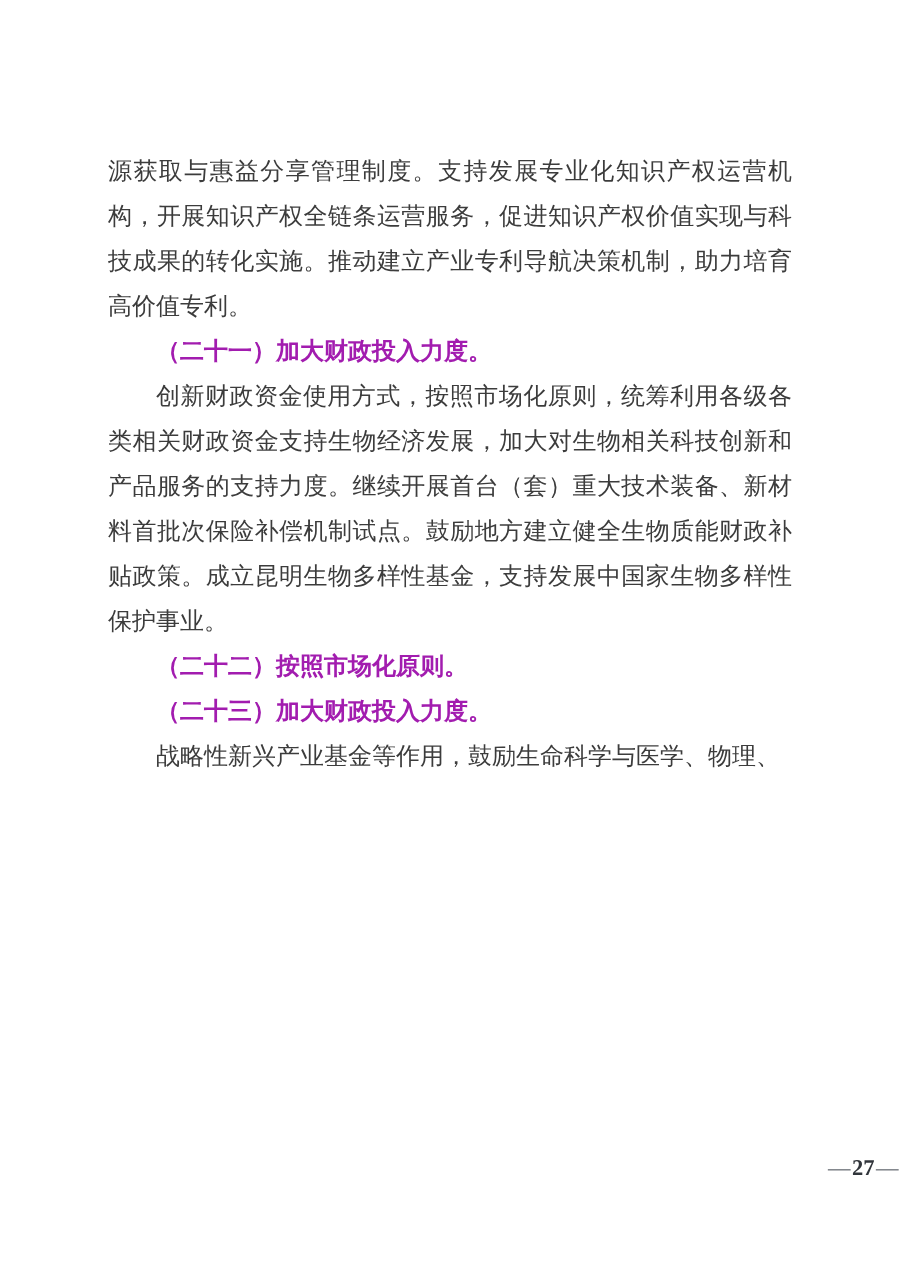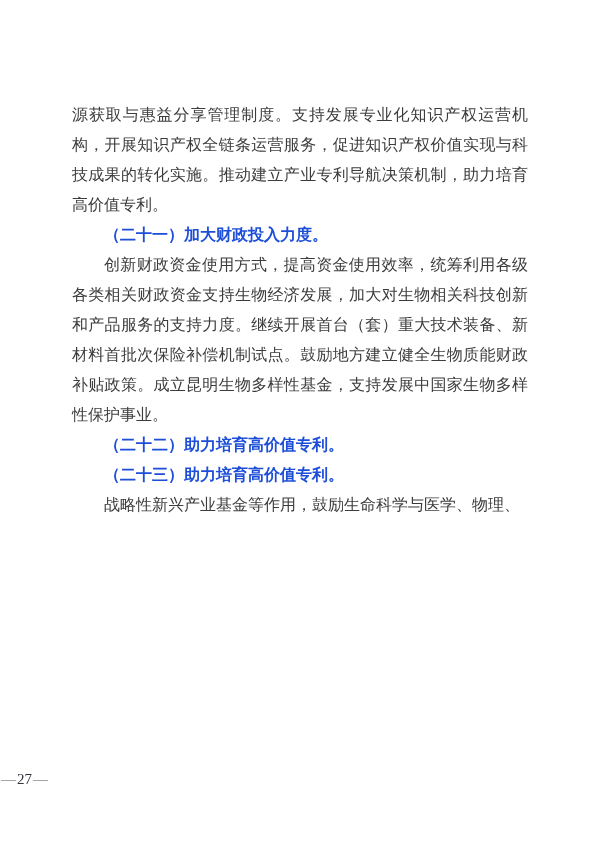--- a/index.html
+++ b/index.html
@@ -32,43 +32,44 @@
     color: #3c3c3c;
     text-align: justify;
     text-justify: inter-character;
     word-break: break-all;
   }
   .text-block p.indent {
     text-indent: 32px;
   }
   .text-block p.heading {
     font-weight: bold;
-    color: #1d4ed8;
+    color: #a21caf;
   }
   .page-footer {
     position: absolute;
     left: 0;
     top: 768px;
     width: 600px;
-    text-align: left;
+    text-align: right;
     font-size: 15px;
     line-height: 22px;
     color: #31353b;
+    font-weight: bold;
   }
   .page-footer .dash {
     color: #84888e;
     padding: 0 1px;
   }
 </style>
 </head>
 <body>
 
 <div class="page">
   <div class="text-block" id="text-block">
       <p class="body">源获取与惠益分享管理制度。支持发展专业化知识产权运营机构，开展知识产权全链条运营服务，促进知识产权价值实现与科技成果的转化实施。推动建立产业专利导航决策机制，助力培育高价值专利。</p>
       <p class="heading indent">（二十一）加大财政投入力度。</p>
-      <p class="body indent">创新财政资金使用方式，提高资金使用效率，统筹利用各级各类相关财政资金支持生物经济发展，加大对生物相关科技创新和产品服务的支持力度。继续开展首台（套）重大技术装备、新材料首批次保险补偿机制试点。鼓励地方建立健全生物质能财政补贴政策。成立昆明生物多样性基金，支持发展中国家生物多样性保护事业。</p>
-      <p class="heading indent">（二十二）助力培育高价值专利。</p>
-      <p class="heading indent">（二十三）助力培育高价值专利。</p>
+      <p class="body indent">创新财政资金使用方式，按照市场化原则，统筹利用各级各类相关财政资金支持生物经济发展，加大对生物相关科技创新和产品服务的支持力度。继续开展首台（套）重大技术装备、新材料首批次保险补偿机制试点。鼓励地方建立健全生物质能财政补贴政策。成立昆明生物多样性基金，支持发展中国家生物多样性保护事业。</p>
+      <p class="heading indent">（二十二）按照市场化原则。</p>
+      <p class="heading indent">（二十三）加大财政投入力度。</p>
       <p class="body indent">战略性新兴产业基金等作用，鼓励生命科学与医学、物理、</p>
     </div>
   <div class="page-footer"><span class="dash">—</span><span class="pagenum">27</span><span class="dash">—</span></div>
 </div>
 
 </body></html>

